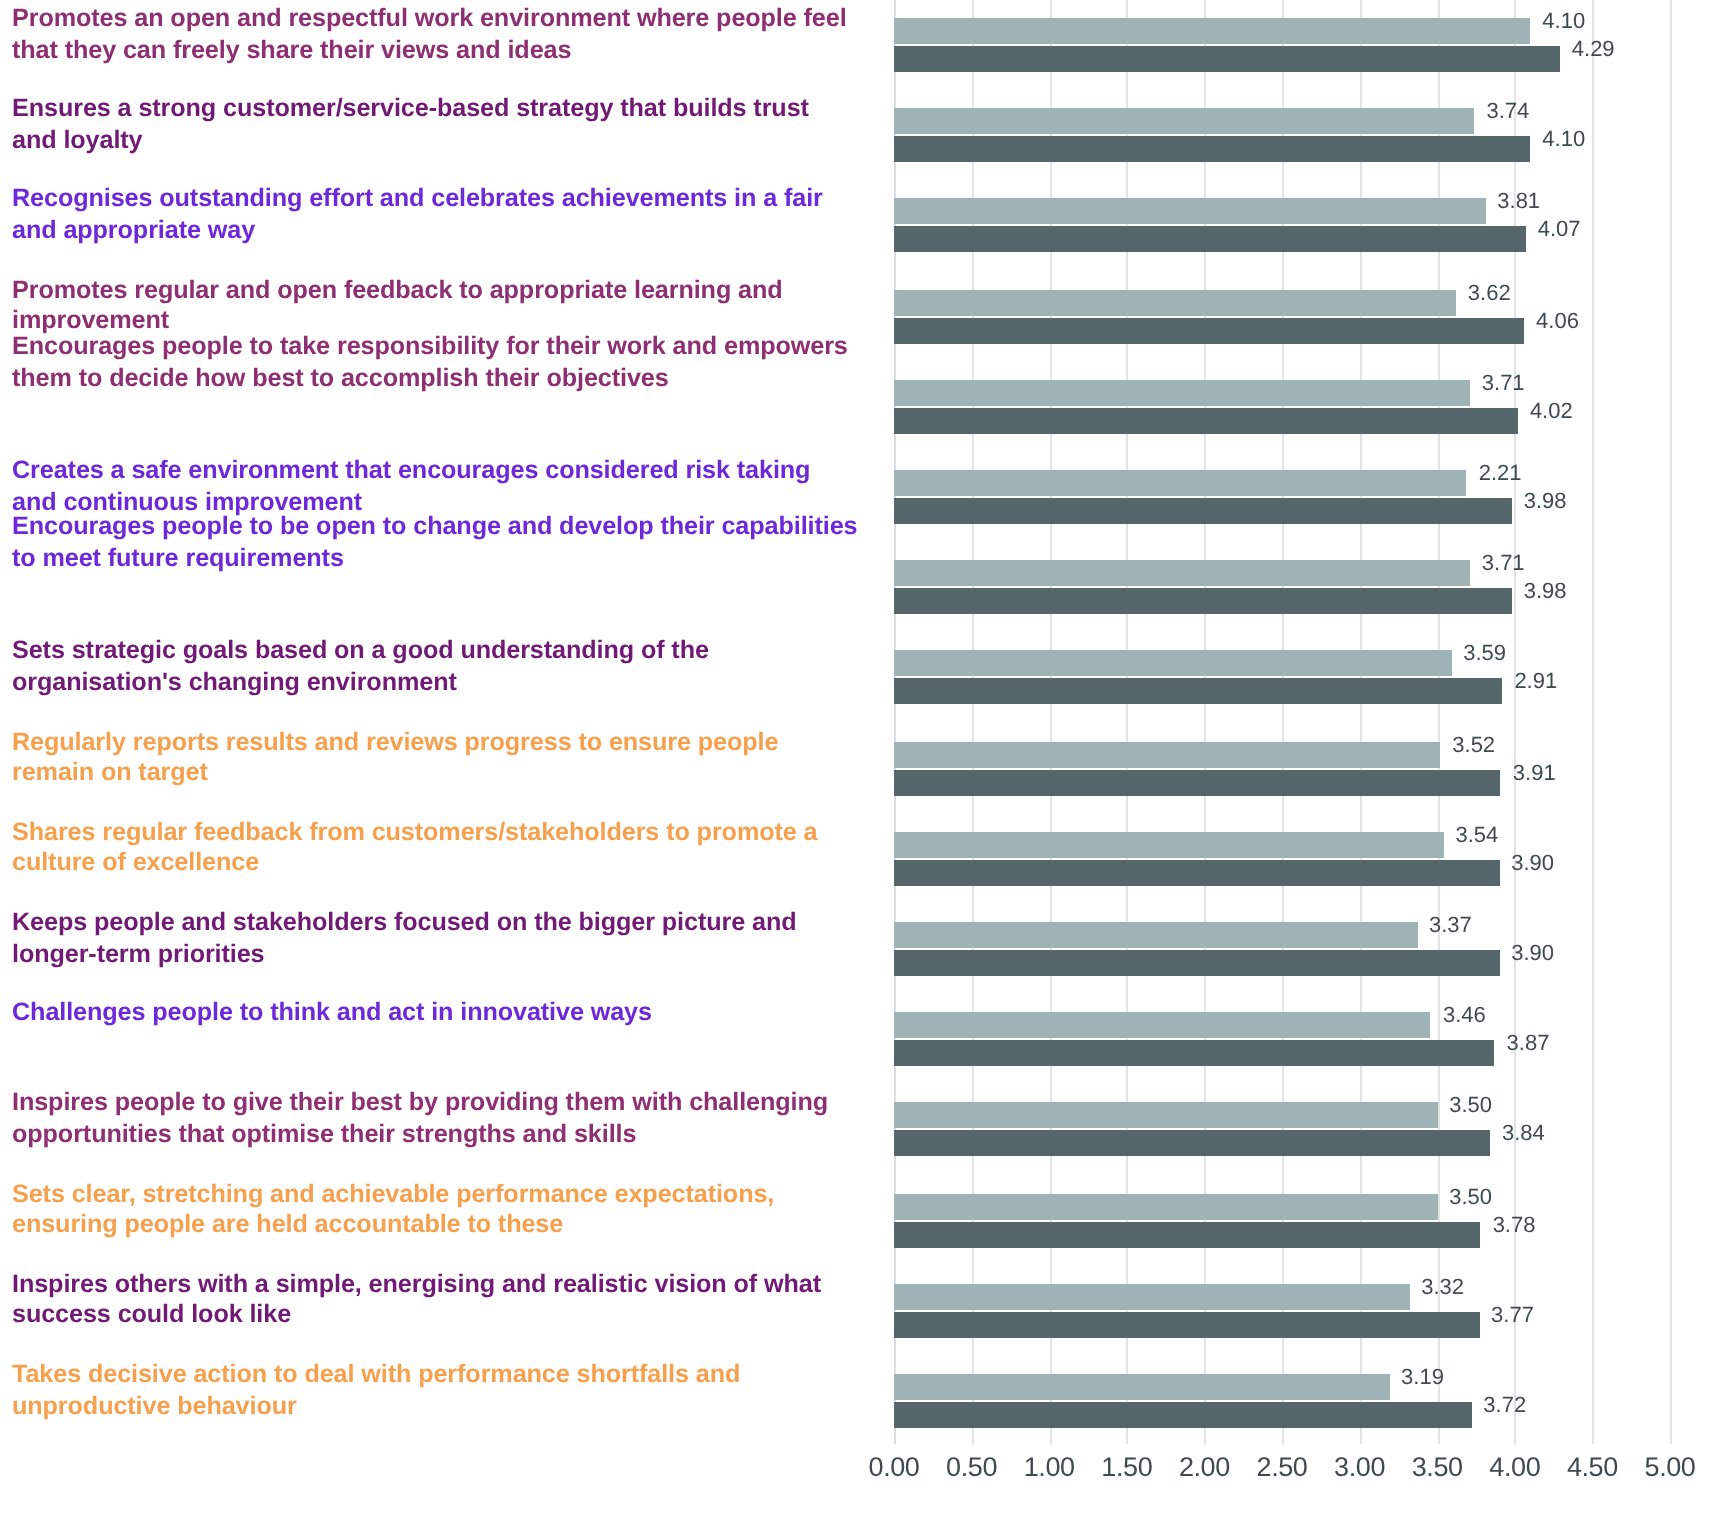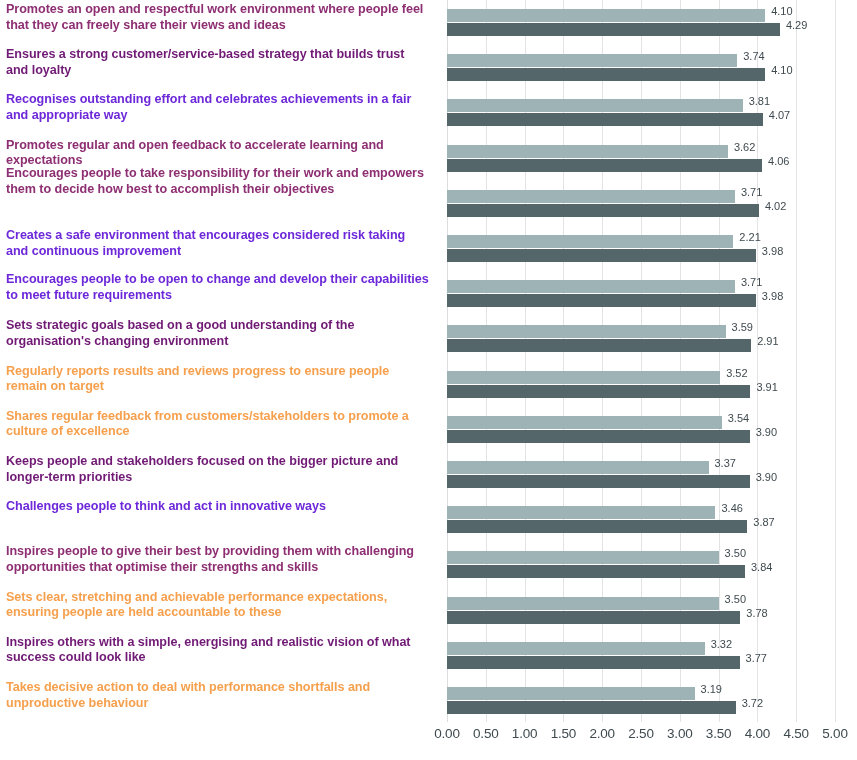--- a/index.html
+++ b/index.html
@@ -59,29 +59,29 @@
       <div class="row" style="top: 2px;">
         <div class="label c-purple">Promotes an open and respectful work environment where people feel that they can freely share their views and ideas</div>
       </div>
       <div class="row" style="top: 47.2px;">
         <div class="label c-blue">Ensures a strong customer/service-based strategy that builds trust and loyalty</div>
       </div>
       <div class="row" style="top: 92.4px;">
         <div class="label c-green">Recognises outstanding effort and celebrates achievements in a fair and appropriate way</div>
       </div>
       <div class="row" style="top: 137.6px;">
-        <div class="label c-purple">Promotes regular and open feedback to accelerate learning and expectations</div>
+        <div class="label c-purple">Promotes regular and open feedback to appropriate learning and improvement</div>
       </div>
       <div class="row" style="top: 166px;">
         <div class="label c-purple">Encourages people to take responsibility for their work and empowers them to decide how best to accomplish their objectives</div>
       </div>
       <div class="row" style="top: 228px;">
         <div class="label c-green">Creates a safe environment that encourages considered risk taking and continuous improvement</div>
       </div>
-      <div class="row" style="top: 272px;">
+      <div class="row" style="top: 256px;">
         <div class="label c-green">Encourages people to be open to change and develop their capabilities to meet future requirements</div>
       </div>
       <div class="row" style="top: 318.4px;">
         <div class="label c-blue">Sets strategic goals based on a good understanding of the organisation's changing environment</div>
       </div>
       <div class="row" style="top: 363.6px;">
         <div class="label c-orange">Regularly reports results and reviews progress to ensure people remain on target</div>
       </div>
       <div class="row" style="top: 408.8px;">
         <div class="label c-orange">Shares regular feedback from customers/stakeholders to promote a culture of excellence</div>

